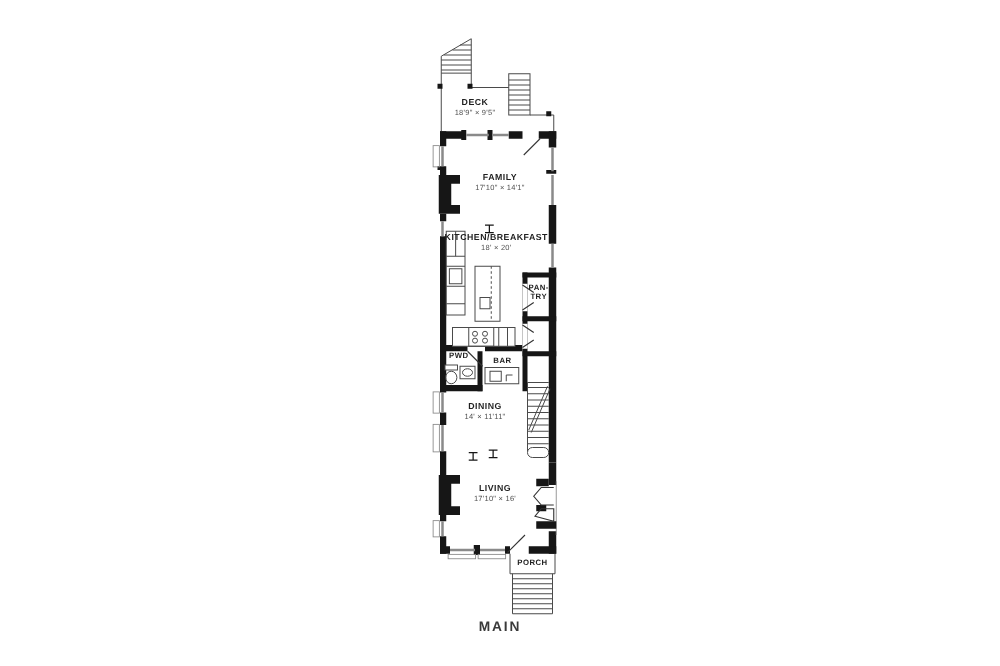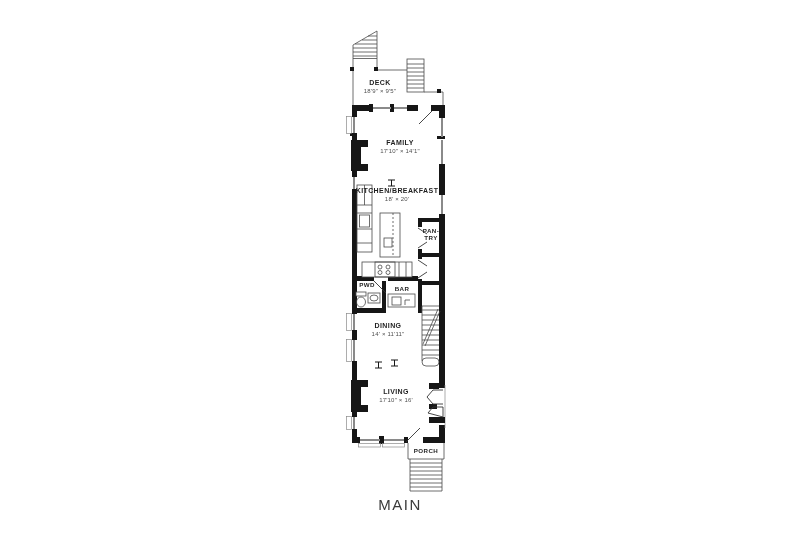--- a/index.html
+++ b/index.html
@@ -7,21 +7,21 @@
     --text:#1f1f1f; --dim_text:#4f4f4f; --background:#ffffff;
   }
   html,body{margin:0;padding:0;}
   body{font-family:"Liberation Sans", sans-serif; background:var(--background);}
   .plan{position:relative; width:800px; height:533px; background:var(--background); overflow:hidden;}
   .plan svg{position:absolute; left:0; top:0;}
   .room-label{position:absolute; transform:translateX(-50%); text-align:center; white-space:nowrap;}
   .room-name{font-size:7px; font-weight:600; letter-spacing:.4px; color:var(--text); line-height:8px;}
   .room-name.small{font-size:6.2px; line-height:7px;}
   .room-dims{font-size:6px; color:var(--dim_text); line-height:7px; margin-top:1px; letter-spacing:.2px;}
-  .floor-label{position:absolute; transform:translateX(-50%); font-size:15px; font-weight:400;
+  .floor-label{position:absolute; transform:translateX(-50%); font-size:11px; font-weight:700;
                letter-spacing:1.5px; color:#3a3a3a;}
   
   .wall{fill:var(--wall); stroke:none;}
   .whitebox{fill:#ffffff; stroke:none;}
   .win{fill:var(--window); stroke:none;}
   .thin{fill:none; stroke:var(--line); stroke-width:.8;}
   .thinfill{fill:#ffffff; stroke:var(--line); stroke-width:.8;}
   .door{fill:none; stroke:var(--door_line); stroke-width:.9;}
   .marker{fill:none; stroke:var(--wall); stroke-width:1;}
   .dash{fill:none; stroke:var(--line); stroke-width:.8; stroke-dasharray:2 2;}

